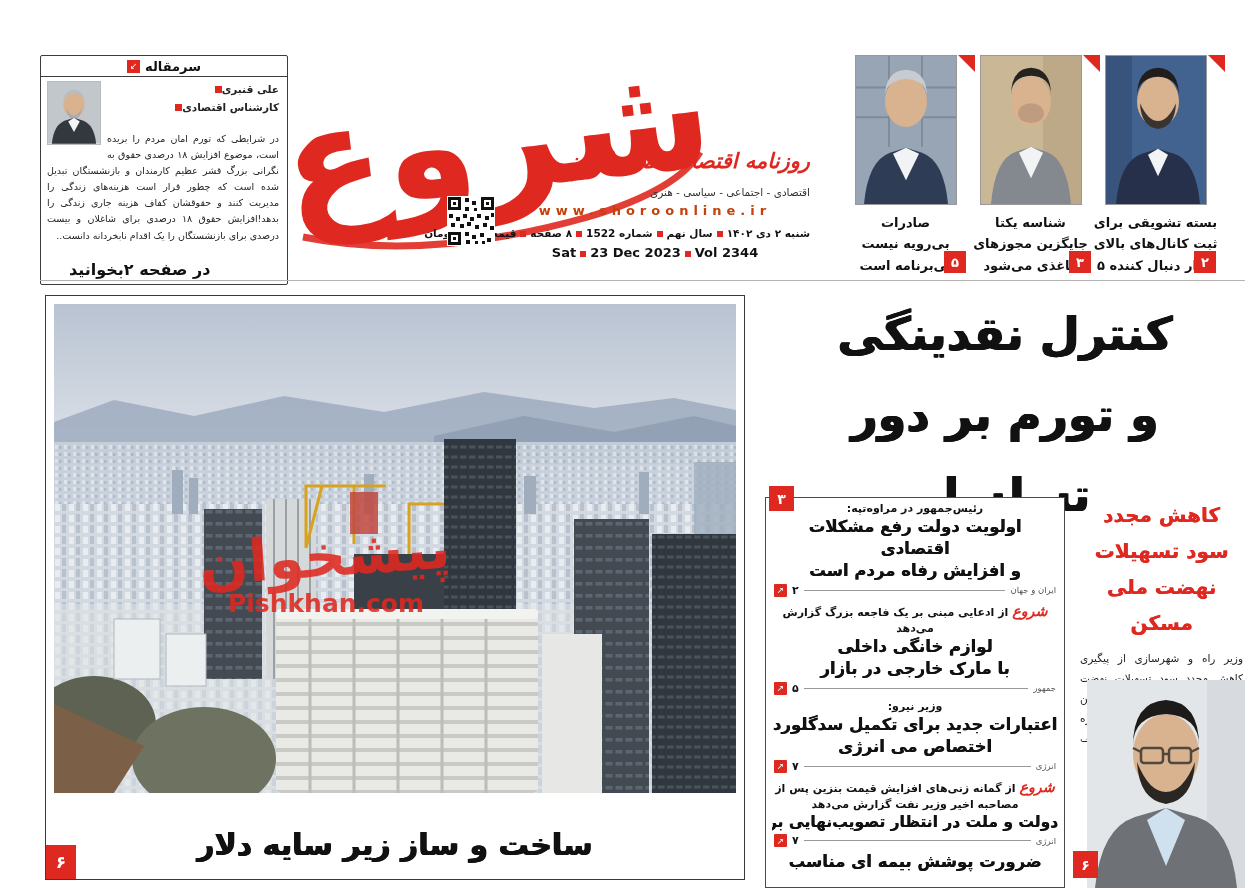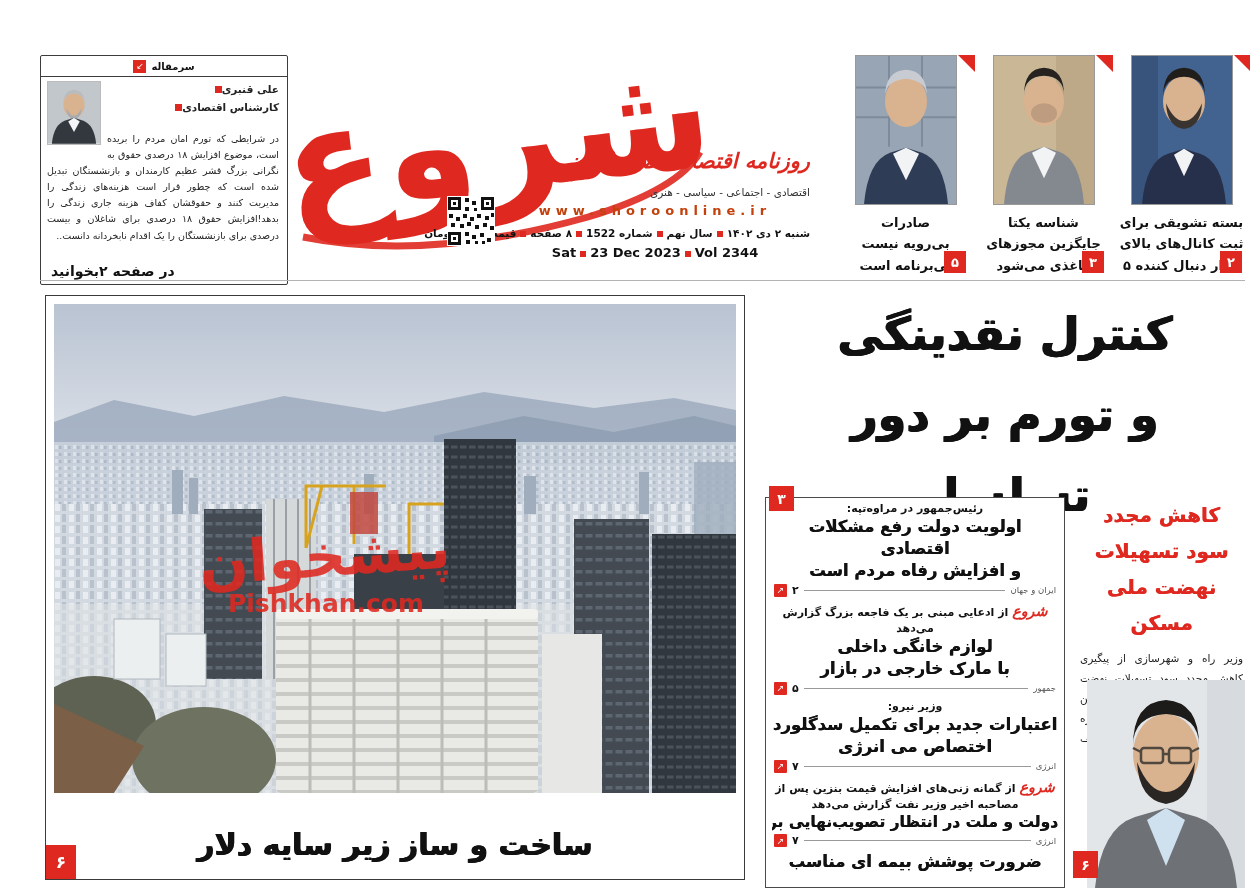--- a/index.html
+++ b/index.html
@@ -10,48 +10,48 @@
   .badge{ position:absolute; background:var(--accent); color:#fff; font-weight:bold;
           display:flex; align-items:center; justify-content:center; z-index:6; }
 
   
   .editorial{ position:absolute; left:40px; top:55px; width:248px; height:230px;
               border:1.5px solid #3c3c3c; border-radius:2px; background:#fff; }
   .ed-head{ height:21px; border-bottom:1.5px solid #3c3c3c; display:flex; align-items:center;
             justify-content:center; gap:5px; direction:ltr; }
   .ed-icon{ width:13px; height:13px; background:var(--accent); color:#fff; font-size:9px;
             display:flex; align-items:center; justify-content:center; }
-  .ed-head b{ font-size:10px; }
+  .ed-head b{ font-size:13px; }
   .ed-title{ padding:6px 10px 2px 6px; font-size:15.5px; font-weight:bold; line-height:1.5;
              text-align:right; }
   .ed-flow{ padding:4px 8px 0 6px; font-size:9.5px; line-height:1.7; text-align:justify; color:#222; }
   .ed-photo{ float:left; width:54px; height:64px; margin:0 6px 2px 0; border:1px solid #bbb; display:block; }
   .author-line{ font-size:10.5px; font-weight:bold; display:flex; align-items:center; gap:0; }
   .rb{ display:inline-block; width:7px; height:7px; background:var(--accent); flex:0 0 auto; }
   .ed-body{ margin-top:14px; }
-  .ed-foot{ position:absolute; bottom:5px; left:10px; font-size:14px; font-weight:bold; }
+  .ed-foot{ position:absolute; bottom:5px; left:28px; font-size:16px; font-weight:bold; }
 
   
   .logo-wrap{ position:absolute; left:288px; top:32px; width:420px; height:222px; }
   .mh-tag{ position:absolute; left:505px; top:149px; width:305px; text-align:right;
            color:var(--accent); font-size:21px; font-weight:bold; font-style:italic; }
   .mh-sub{ position:absolute; left:505px; top:186px; width:305px; text-align:right;
            font-size:10.5px; color:#333; letter-spacing:.5px; }
   .mh-web{ position:absolute; left:500px; top:203px; width:310px; direction:ltr; text-align:center;
            font-size:13px; color:#c2410c; letter-spacing:5px; font-weight:bold; }
   .mh-fa{ position:absolute; left:500px; top:227px; width:310px; text-align:right;
           font-size:10.5px; font-weight:bold; white-space:nowrap; }
   .mh-en{ position:absolute; left:500px; top:245px; width:310px; direction:ltr; text-align:center;
           font-size:13px; font-weight:bold; }
   .bb{ display:inline-block; width:6px; height:6px; background:var(--accent); margin:0 4px; }
   .qr{ position:absolute; left:447px; top:196px; width:48px; height:50px; }
 
   
   .topcards{ position:absolute; left:843px; top:55px; width:402px; height:214px;
-             display:flex; direction:ltr; gap:13px; }
+             display:flex; direction:ltr; }
   .tcard{ position:relative; width:125px; }
   .tphoto{ position:relative; width:102px; height:150px; margin:0 auto; border:1px solid #999; }
   .tphoto svg{ width:100%; height:100%; display:block; }
   .tri{ position:absolute; top:-1px; right:-19px; width:0; height:0;
         border-left:17px solid transparent; border-top:17px solid var(--accent); }
   .tcap{ margin-top:7px; text-align:center; font-size:13px; font-weight:bold; line-height:1.65; }
   .tbadge{ width:22px; height:22px; font-size:13px; right:2px; bottom:-4px; }
 
   .rule{ position:absolute; left:40px; top:280px; width:1205px; border-top:1px solid #b3b3b3; }
 

